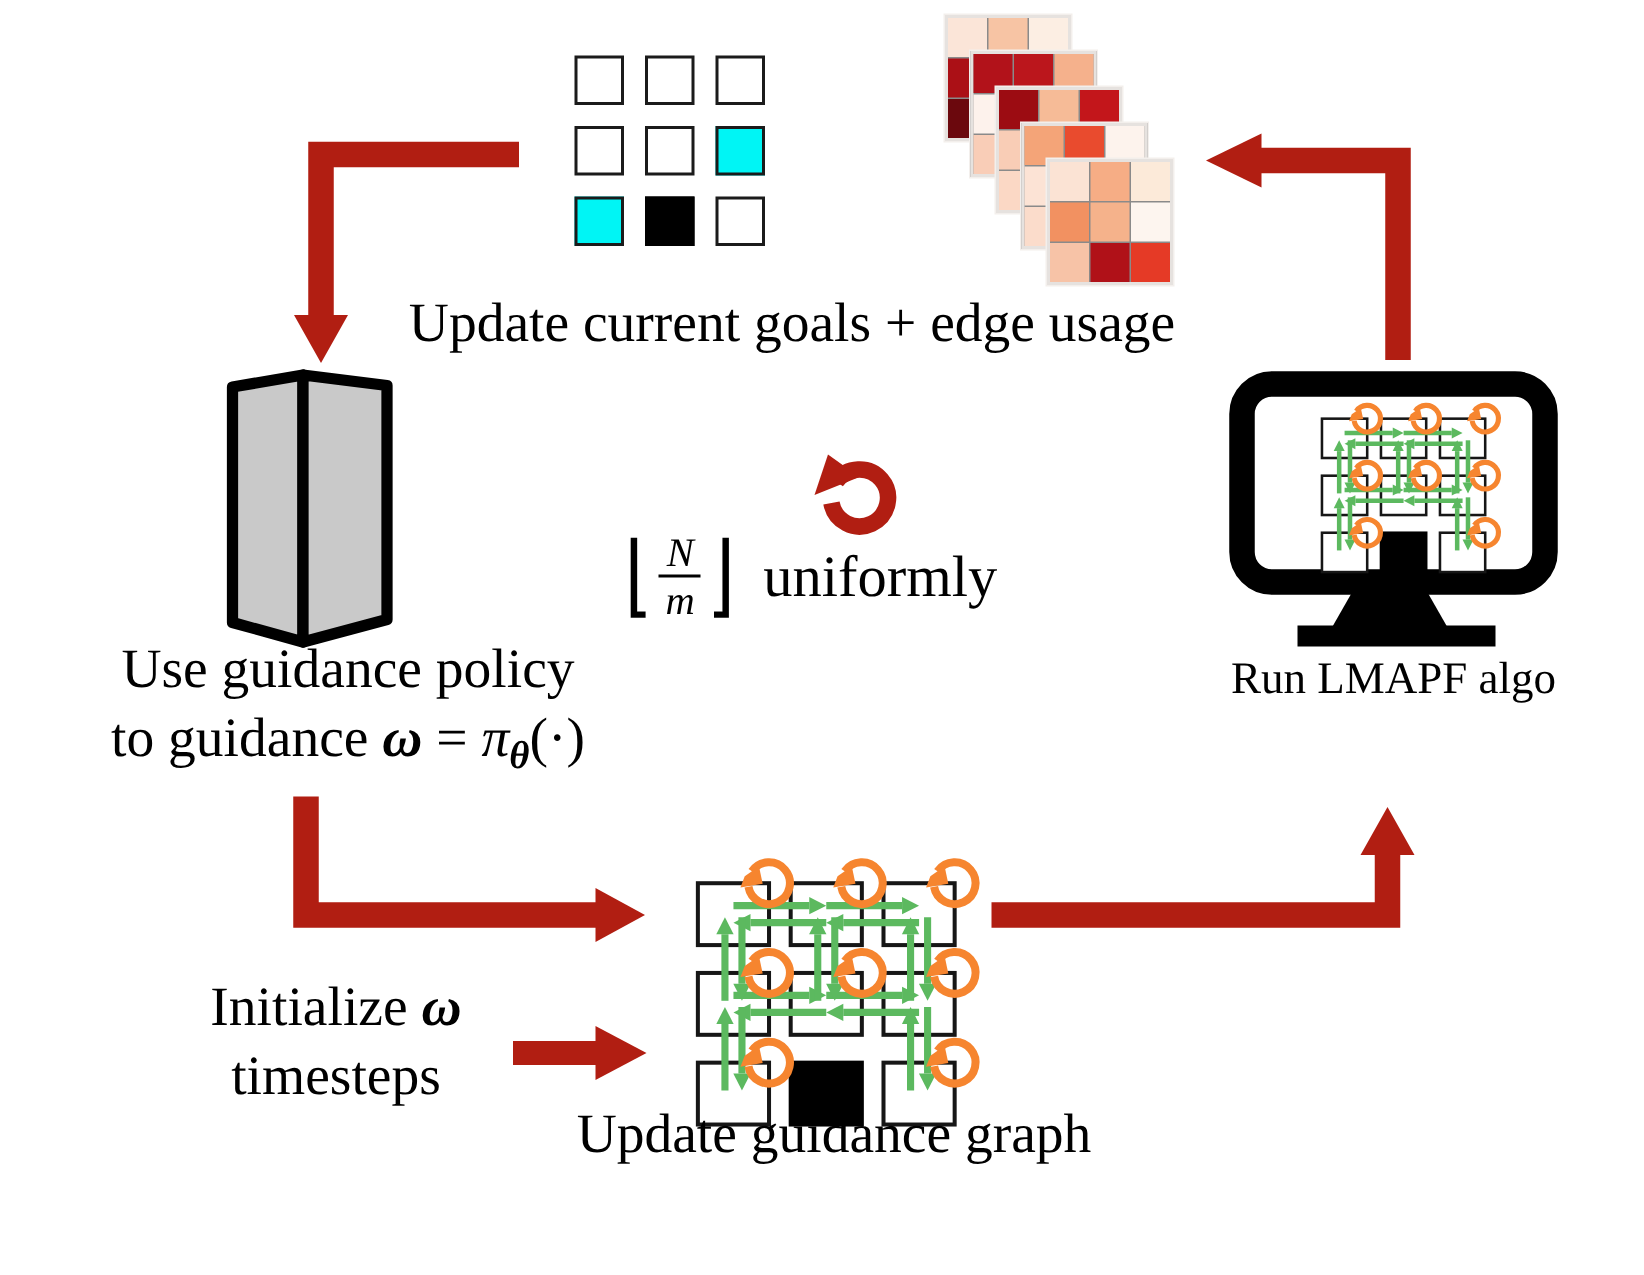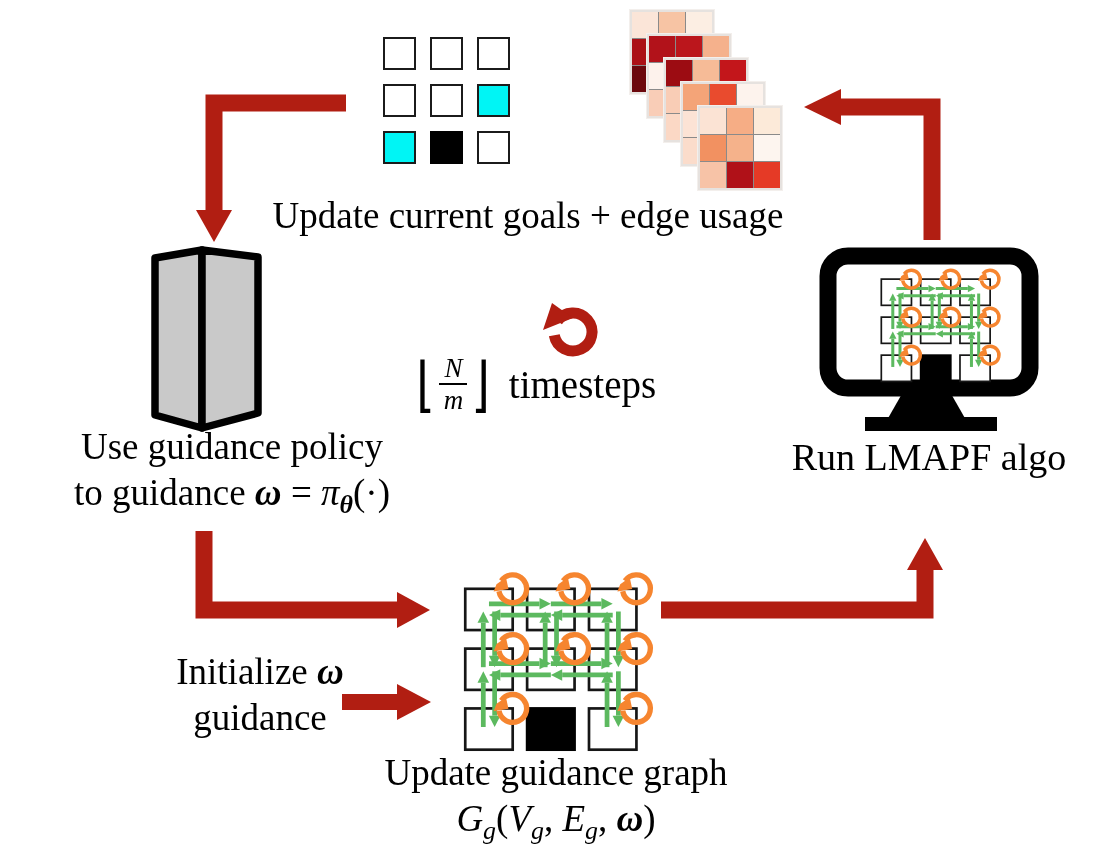--- a/index.html
+++ b/index.html
@@ -21,23 +21,23 @@
 
   
   #heatmap-stack{position:absolute;left:630px;top:10px;width:152px;height:182px;}
   .hm-layer{position:absolute;display:grid;grid-template-columns:repeat(3,26px);
             grid-template-rows:repeat(3,26px);gap:1px;background:#8a8a8a;
             border:2px solid #e6e2df;box-shadow:0 0 0 1px #f3efec;}
 
   
   #lbl-update-goals{left:528px;top:193px;font-size:37px;}
   #lbl-use-policy{left:206px;top:424px;font-size:37px;margin-left:26px;}
-  #lbl-run-lmapf{left:929px;top:434px;font-size:38px;}
-  #lbl-initialize{left:224px;top:649px;font-size:37px;margin-left:36px;}
-  #lbl-update-graph{left:556px;top:750px;font-size:37px;}
+  #lbl-run-lmapf{left:929px;top:434px;font-size:30px;}
+  #lbl-initialize{left:224px;top:649px;font-size:37px;}
+  #lbl-update-graph{left:556px;top:734px;font-size:37px;text-align:right;}
 
   
   #iterations{position:absolute;left:414px;top:348px;display:flex;align-items:center;height:72px;}
   .floor{font-family:"DejaVu Sans",sans-serif;font-size:60px;line-height:1;font-weight:normal;transform:scaleX(.8);}
   .frac{display:inline-block;text-align:center;font-size:27px;line-height:1.05;margin:0 2px;}
   .frac .num{display:block;border-bottom:2.5px solid #000;padding:0 5px 1px 5px;}
   .frac .den{display:block;padding-top:1px;}
   .iter-word{font-size:39px;margin-left:16px;}
 </style>
 </head>
@@ -288,30 +288,29 @@
     <div><span class="r">to guidance </span><span class="bi">ω</span><span class="r"> = </span><span class="i">π</span><span class="bisub">θ</span><span class="r">(·)</span></div>
   </div>
 
   <div id="iterations">
     <span class="floor">⌊</span>
     <span class="frac">
       <span class="num i">N</span>
       <span class="den i">m</span>
     </span>
     <span class="floor">⌋</span>
-    <span class="iter-word">timesteps</span>
+    <span class="iter-word">uniformly</span>
   </div>
 
   <div class="label" id="lbl-run-lmapf">
     <div>Run LMAPF algo</div>
   </div>
 
   <div class="label" id="lbl-initialize">
     <div><span class="r">Initialize </span><span class="bi">ω</span></div>
-    <div>guidance</div>
+    <div>timesteps</div>
   </div>
 
   <div class="label" id="lbl-update-graph">
     <div>Update guidance graph</div>
-    <div><span class="i">G</span><span class="isub">g</span><span class="r">(</span><span class="i">V</span><span class="isub">g</span><span class="r">, </span><span class="i">E</span><span class="isub">g</span><span class="r">, </span><span class="bi">ω</span><span class="r">)</span></div>
   </div>
 
 </div>
 
 </body></html>

